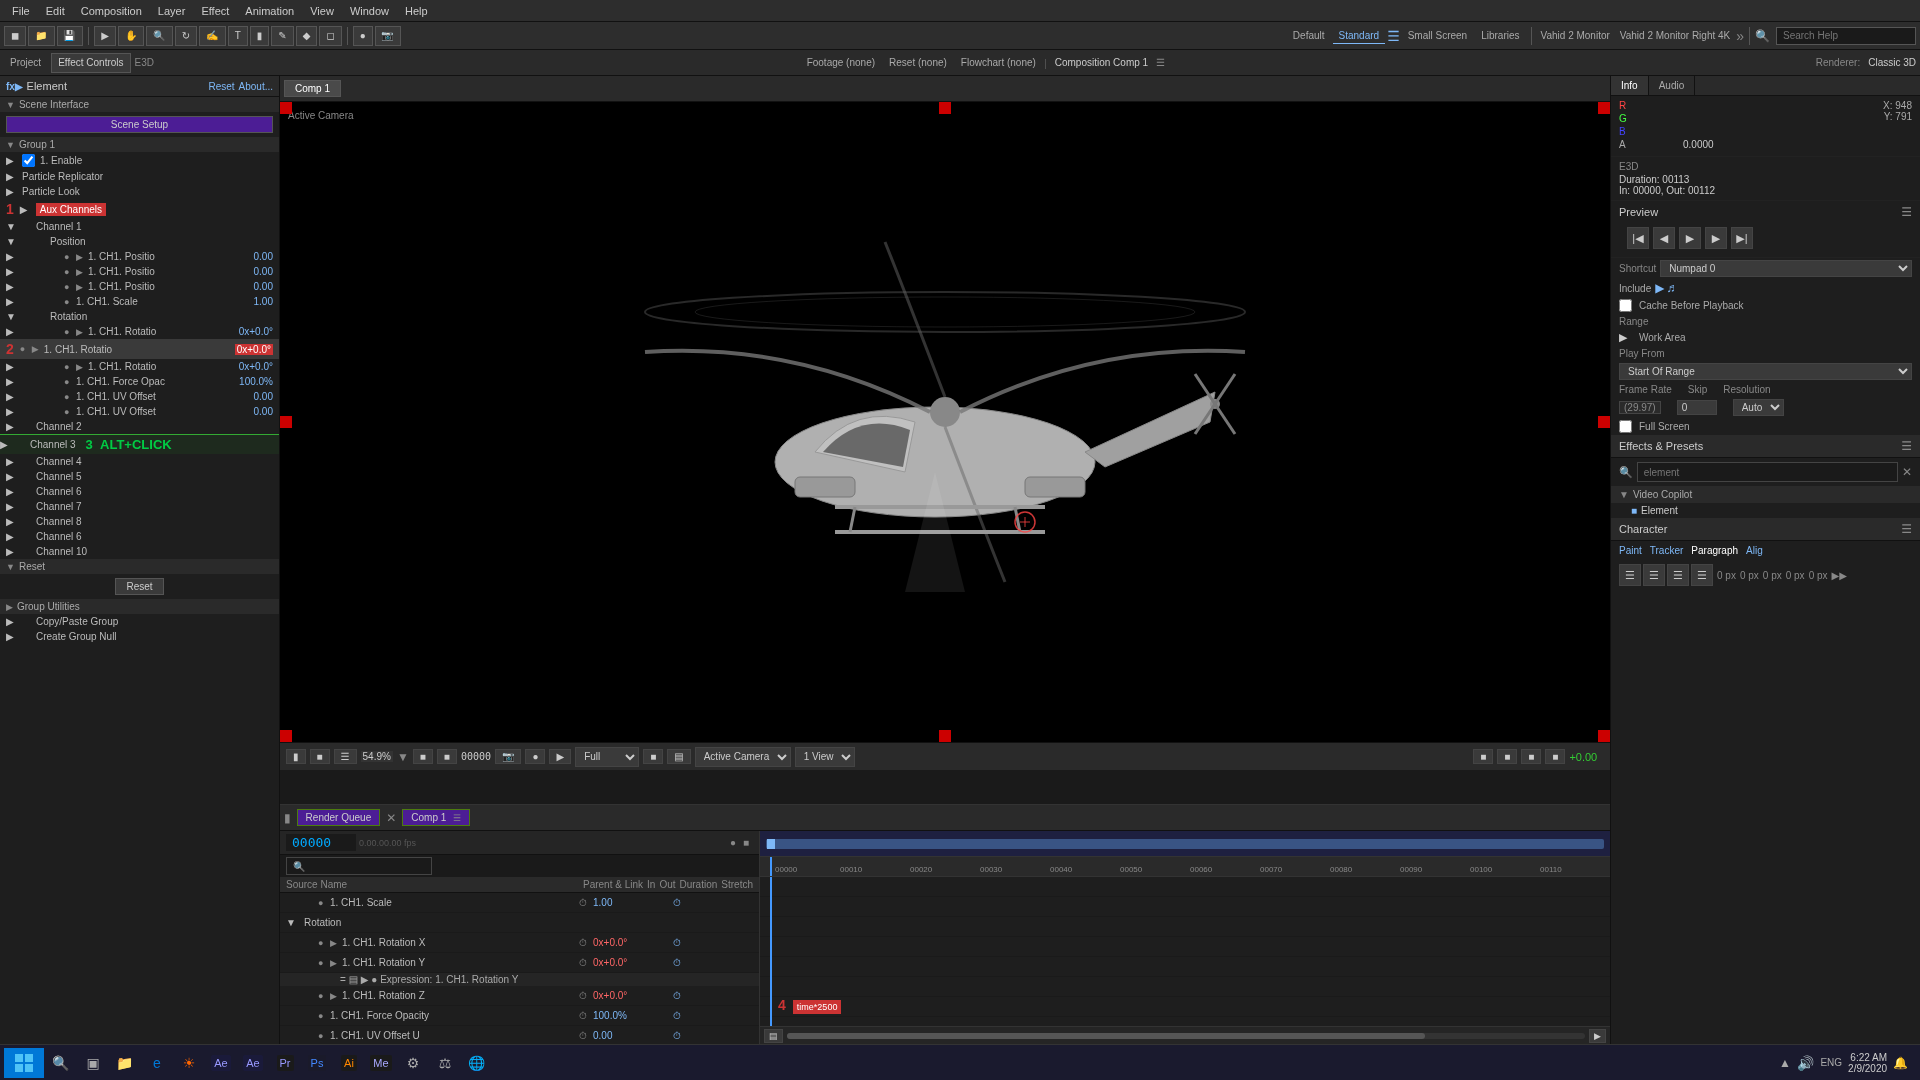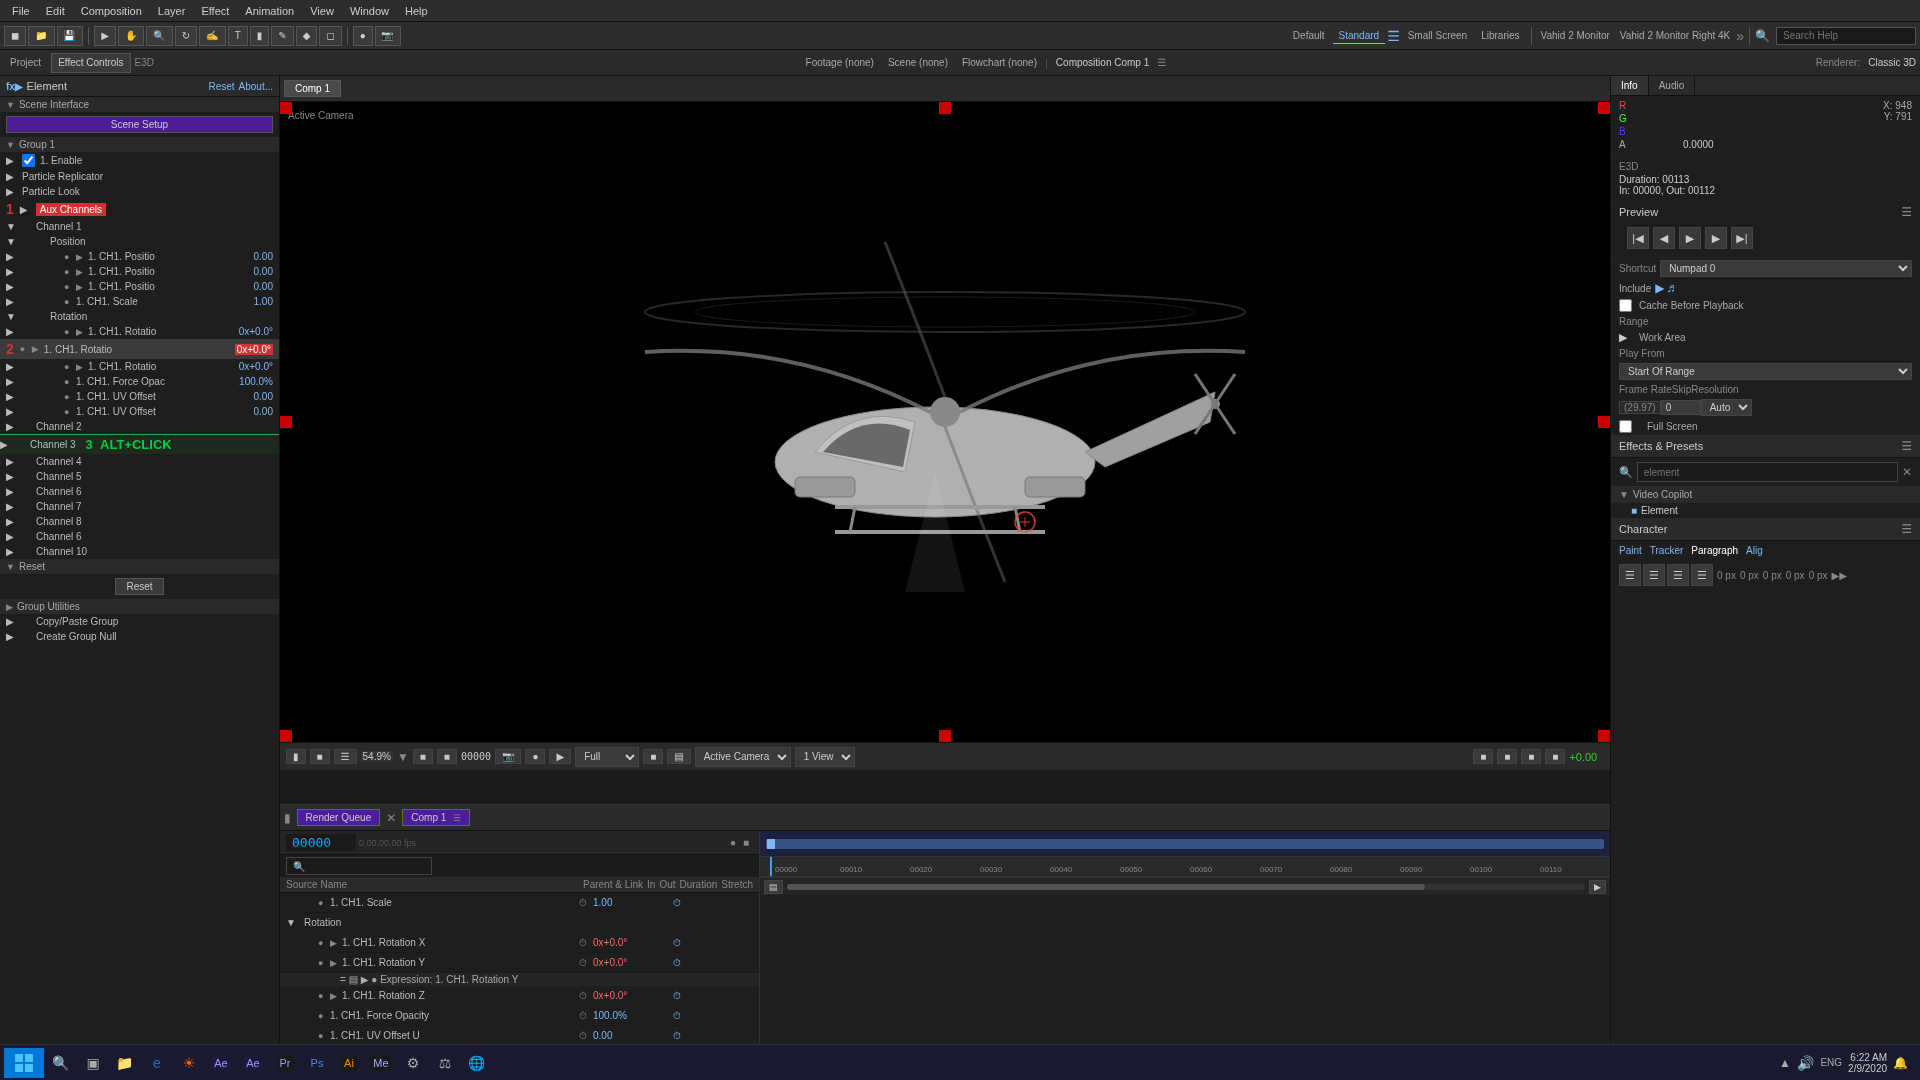--- a/index.html
+++ b/index.html
@@ -504,37 +504,37 @@
       align-items: center;
       gap: 4px;
       padding: 2px 8px;
     }
     .range-label { color: #888; font-size: 10px; }
     .range-value { color: #aaa; font-size: 10px; }
 
     .fps-row {
       display: flex;
       align-items: center;
-      gap: 0;
+      gap: 16px;
       padding: 2px 8px;
     }
     .fps-field {
       background: #3a3a3a;
       border: 1px solid #444;
       color: #ccc;
       font-size: 10px;
       padding: 1px 4px;
       width: 60px;
     }
     .fps-label { color: #888; font-size: 10px; }
 
     .fullscreen-row {
       display: flex;
       align-items: center;
-      gap: 12px;
+      gap: 4px;
       padding: 2px 8px;
     }
     .fullscreen-checkbox { margin-right: 3px; }
     .fullscreen-label { color: #aaa; font-size: 10px; }
 
     .on-stop-section {
       padding: 4px 8px;
     }
     .on-stop-label { color: #888; font-size: 10px; margin-bottom: 2px; }
     .on-stop-row {
@@ -720,21 +720,21 @@
 <div class="toolbar2">
   <div style="background:#2a2a2a;padding:2px 6px;font-size:10px;color:#aaa;">
     <span>Project</span>
   </div>
   <div style="display:flex;align-items:center;gap:2px;">
     <button class="toolbar-btn">Effect Controls</button>
     <span style="color:#888;font-size:10px;padding:0 2px;">E3D</span>
   </div>
   <div style="flex:1"></div>
   <span style="font-size:10px;color:#aaa;">Footage (none)</span>
-  <span style="font-size:10px;color:#aaa;margin-left:10px;">Scene (none)</span>
+  <span style="font-size:10px;color:#aaa;margin-left:10px;">Reset (none)</span>
   <span style="font-size:10px;color:#aaa;margin-left:10px;">Flowchart (none)</span>
   <span style="margin:0 4px;color:#555;">|</span>
   <span style="font-size:10px;color:#ccc;">Composition Comp 1</span>
   <span style="margin-left:4px;color:#888;font-size:10px;cursor:pointer;">☰</span>
   <div style="flex:1"></div>
   <span style="font-size:10px;color:#888;margin-right:4px;">Renderer:</span>
   <span style="font-size:10px;color:#ccc;">Classic 3D</span>
 </div>
 
 <div class="main-layout">
@@ -1182,20 +1182,39 @@
               <span style="position:absolute;left:500px;font-size:8px;color:#888;">00070</span>
               <span style="position:absolute;left:570px;font-size:8px;color:#888;">00080</span>
               <span style="position:absolute;left:640px;font-size:8px;color:#888;">00090</span>
               <span style="position:absolute;left:710px;font-size:8px;color:#888;">00100</span>
               <span style="position:absolute;left:780px;font-size:8px;color:#888;">00110</span>
             </div>
 
             <div style="position:absolute;left:10px;top:0;width:2px;height:100%;background:#4499ff;z-index:10;"></div>
           </div>
 
+          <div class="timeline-tracks" style="position:relative;overflow:hidden;">
+
+            <div style="position:absolute;left:10px;top:0;bottom:0;width:2px;background:#4499ff;z-index:10;"></div>
+
+            <div style="position:absolute;top:120px;left:18px;">
+              <span style="color:#cc3333;font-weight:bold;font-size:14px;">4</span>
+              <span style="background:#cc3333;color:white;font-size:9px;padding:2px 4px;margin-left:4px;">time*2500</span>
+            </div>
+
+            <div style="height:20px;border-bottom:1px solid #1a1a1a;"></div>
+            <div style="height:20px;border-bottom:1px solid #1a1a1a;"></div>
+            <div style="height:20px;border-bottom:1px solid #1a1a1a;"></div>
+            <div style="height:20px;border-bottom:1px solid #1a1a1a;"></div>
+            <div style="height:20px;border-bottom:1px solid #1a1a1a;"></div>
+            <div style="height:20px;border-bottom:1px solid #1a1a1a;"></div>
+            <div style="height:20px;border-bottom:1px solid #1a1a1a;"></div>
+            <div style="height:20px;border-bottom:1px solid #1a1a1a;"></div>
+
+          </div>
 
           <div style="height:18px;background:#252525;border-top:1px solid #333;display:flex;align-items:center;padding:0 4px;gap:4px;">
             <button style="background:#3a3a3a;border:1px solid #444;color:#ccc;font-size:9px;padding:1px 4px;cursor:pointer;">▤</button>
             <div style="flex:1;height:6px;background:#333;border-radius:3px;">
               <div style="width:80%;height:6px;background:#555;border-radius:3px;"></div>
             </div>
             <button style="background:#3a3a3a;border:1px solid #444;color:#ccc;font-size:9px;padding:1px 4px;cursor:pointer;">▶</button>
           </div>
         </div>
       </div>

